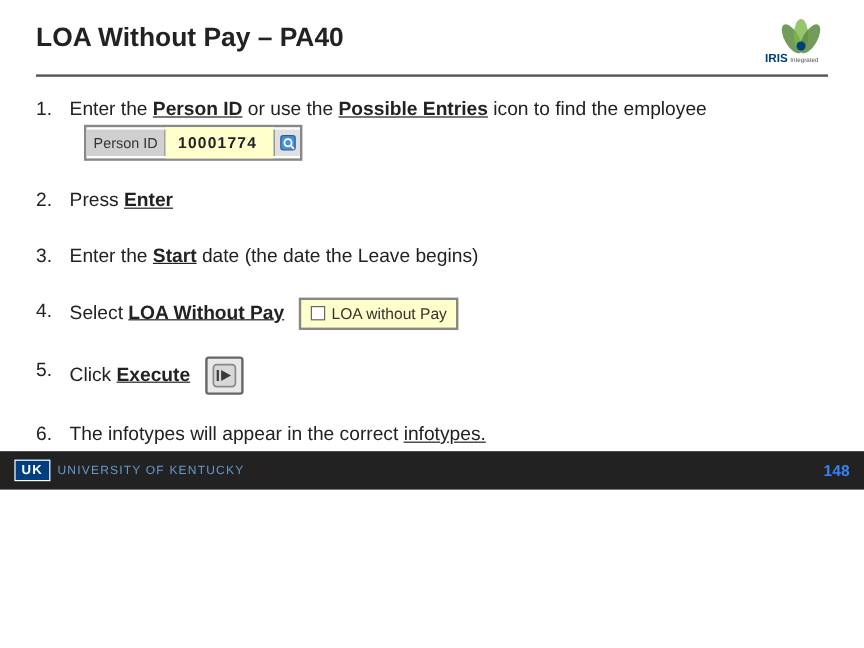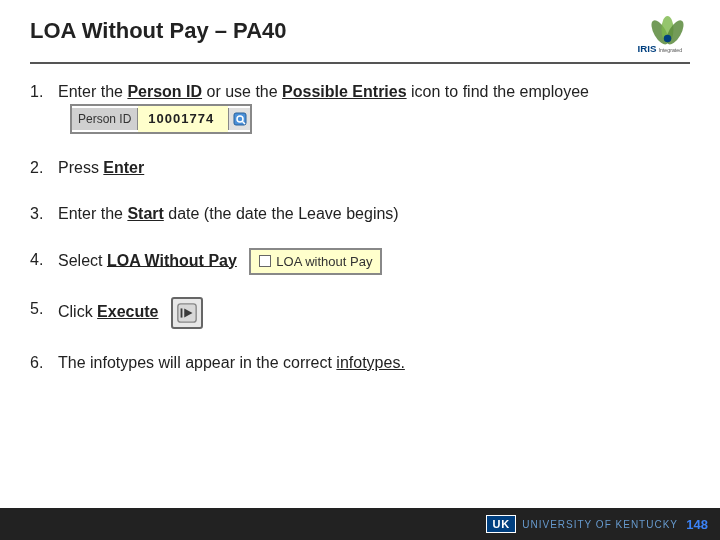--- a/index.html
+++ b/index.html
@@ -9,21 +9,21 @@
       background: #ffffff;
       font-family: Arial, sans-serif;
       font-size: 16px;
       color: #222;
       overflow: hidden;
       position: relative;
     }
 
     .page-container {
       width: 720px;
-      height: 540px;
+      height: 408px;
       position: relative;
       padding: 18px 30px 10px 30px;
     }
 
     
     .header {
       display: flex;
       align-items: flex-start;
       justify-content: space-between;
       border-bottom: 2px solid #555;
@@ -171,21 +171,21 @@
     
     .footer {
       position: absolute;
       bottom: 0;
       left: 0;
       right: 0;
       height: 32px;
       background: #222;
       display: flex;
       align-items: center;
-      justify-content: flex-end;
+      justify-content: space-between;
       padding: 0 12px;
     }
 
     .footer-logo {
       display: flex;
       align-items: center;
     }
 
     .footer-logo-uk {
       background: #003f7f;

